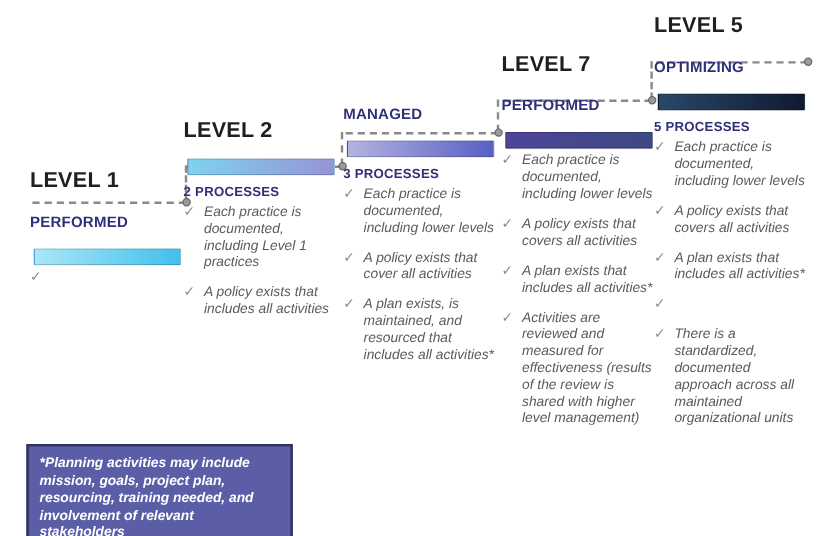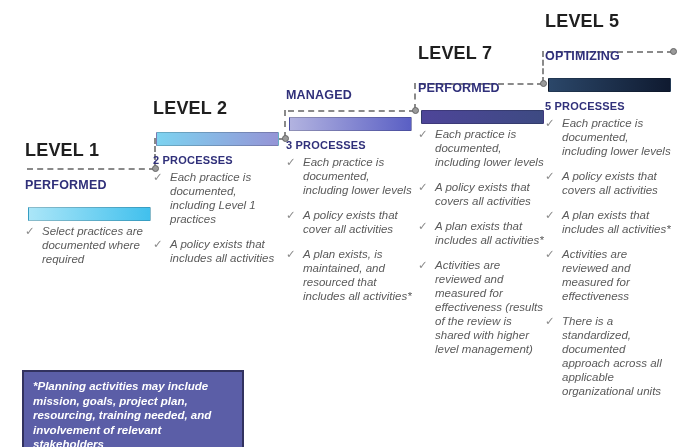--- a/index.html
+++ b/index.html
@@ -89,21 +89,20 @@
   <div class="dot" id="dot-4"></div>
   <div class="dot" id="dot-5"></div>
 
   <div class="col lv1">
     <div class="lvl-title">LEVEL 1</div>
     <div class="lvl-subtitle">PERFORMED</div>
     <div class="bar" style="background: linear-gradient(90deg, rgb(171, 230, 248), rgb(65, 192, 237));"></div>
     <ul class="bullets">
       <li>
         <span class="chk">✓</span>
-        <span class="btxt">Select practices are documented where required</span>
       </li>
     </ul>
   </div>
 
   <div class="col lv2">
     <div class="lvl-title">LEVEL 2</div>
     <div class="bar" style="background: linear-gradient(90deg, rgb(125, 211, 240), rgb(149, 148, 214));"></div>
     <div class="proc">2 PROCESSES</div>
     <ul class="bullets">
       <li>
@@ -174,24 +173,23 @@
       <li>
         <span class="chk">✓</span>
         <span class="btxt">A policy exists that covers all activities</span>
       </li>
       <li>
         <span class="chk">✓</span>
         <span class="btxt">A plan exists that includes all activities*</span>
       </li>
       <li>
         <span class="chk">✓</span>
-        <span class="btxt">Activities are reviewed and measured for effectiveness</span>
       </li>
       <li>
         <span class="chk">✓</span>
-        <span class="btxt">There is a standardized, documented approach across all applicable organizational units</span>
+        <span class="btxt">There is a standardized, documented approach across all maintained organizational units</span>
       </li>
     </ul>
   </div>
 
   <div class="footnote">*Planning activities may include mission, goals, project plan, resourcing, training needed, and involvement of relevant stakeholders</div>
 
 </div>
 
 </body></html>

